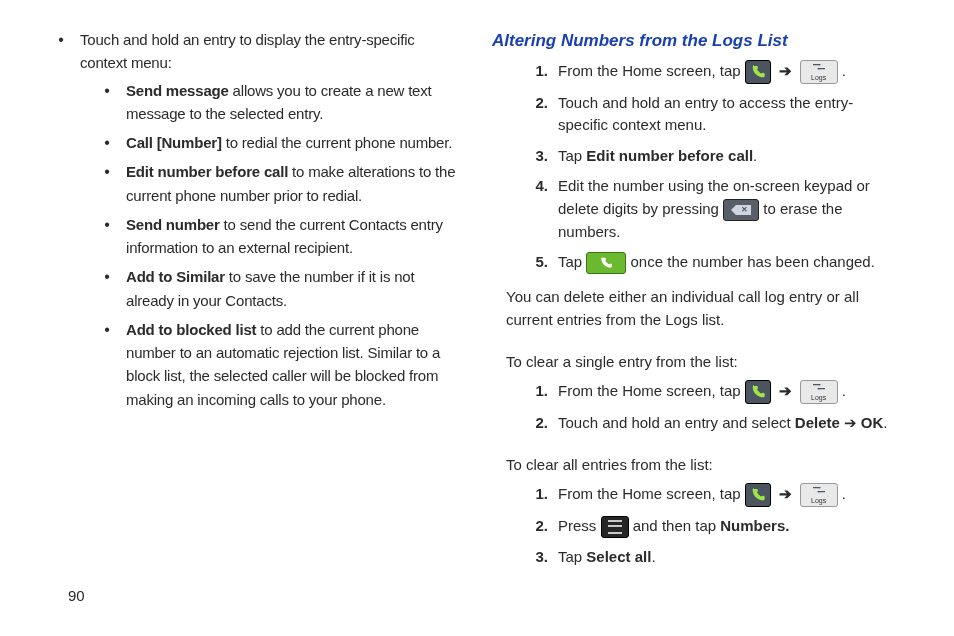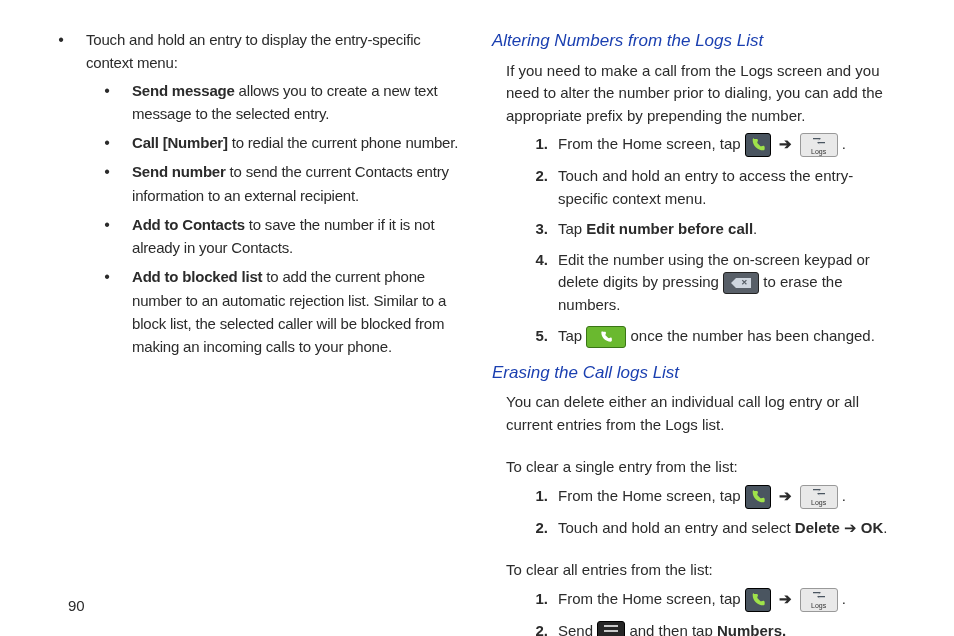--- a/index.html
+++ b/index.html
@@ -2,34 +2,34 @@
 <html><head>
 <meta charset="utf-8">
 <style>
 html,body{margin:0;padding:0;background:#fff;font-family:Arial,Helvetica,sans-serif;color:#2b2b2b}
 .page{width:954px;height:636px;box-sizing:border-box;padding:28px 52px 20px 52px;position:relative;display:flex;gap:30px}
 .col{flex:1;min-width:0}
 .col-left{font-family:"Arial Narrow","Helvetica Condensed","Liberation Sans Narrow",Arial,sans-serif;letter-spacing:-0.2px}
 .col-right{font-family:Arial,Helvetica,sans-serif}
 .lh{line-height:1.55}
 .lh2{line-height:1.5}
-.h-blue{color:#1a3fb0;font-style:italic;font-weight:normal;font-size:17px;margin:0 0 6px 0}
+.h-blue{color:#1a3fb0;font-style:italic;font-weight:bold;font-size:17px;margin:0 0 6px 0}
 p{margin:0}
-.bullet-row{display:flex;gap:16px;margin-bottom:4px}
+.bullet-row{display:flex;gap:10px;margin-bottom:4px}
 .dot{flex:0 0 auto;width:18px;text-align:center}
 .dot::before{content:"\2022";font-size:16px;line-height:1.2}
 .sub-list{padding-left:46px}
 .sub-list .bullet-row{margin-bottom:6px}
 .bold{font-weight:bold}
 .num-list{padding-left:34px;margin-top:6px}
 .num-row{display:flex;gap:10px;margin-bottom:8px;align-items:flex-start}
 .num{flex:0 0 auto;width:22px;font-weight:bold;text-align:right}
 .txt{flex:1}
 .small-note{font-weight:normal;margin:20px 0 2px 14px}
-.pagenum{position:absolute;bottom:22px;left:68px;font-size:15px;font-family:"Arial Narrow",Arial,sans-serif}
+.pagenum{position:absolute;bottom:32px;left:68px;font-size:15px;font-family:"Arial Narrow",Arial,sans-serif}
 .arrow{font-weight:bold;padding:0 4px}
 .icon{display:inline-flex;align-items:center;justify-content:center;vertical-align:middle;box-sizing:border-box;border-radius:3px}
 .icon-phone{width:26px;height:24px;background:#4a5560;border:1px solid #000}
 .icon-phone svg{width:16px;height:16px;fill:#9fe24a}
 .icon-logs{width:38px;height:24px;background:#e9e9e9;border:1px solid #999;flex-direction:column}
 .icon-logs svg{width:16px;height:12px;fill:#4a5560}
 .icon-logs .lbl{font-size:7px;line-height:1;color:#333}
 .icon-back{width:36px;height:22px;background:#585f68;border:1px solid #222;border-radius:3px}
 .icon-back svg{width:20px;height:12px;fill:#cfd6df}
 .icon-call{width:40px;height:22px;background:#6ab92f;border:1px solid #3a7516;border-radius:3px}
@@ -56,38 +56,41 @@
       <div class="bullet-row">
         <div class="dot"></div>
         <div class="txt"><span class="bold">Send message</span><span> allows you to create a new text message to the selected entry.</span></div>
       </div>
       <div class="bullet-row">
         <div class="dot"></div>
         <div class="txt"><span class="bold">Call [Number]</span><span> to redial the current phone number.</span></div>
       </div>
       <div class="bullet-row">
         <div class="dot"></div>
+        <div class="txt"><span class="bold">Edit number before call</span><span> to make alterations to the current phone number prior to redial.</span></div>
+      </div>
+      <div class="bullet-row">
+        <div class="dot"></div>
         <div class="txt"><span class="bold">Send number</span><span> to send the current Contacts entry information to an external recipient.</span></div>
       </div>
       <div class="bullet-row">
         <div class="dot"></div>
-        <div class="txt"><span class="bold">Add to Contacts</span><span> to save the number if it is not already in your Contacts.</span></div>
+        <div class="txt"><span class="bold">Add to Similar</span><span> to save the number if it is not already in your Contacts.</span></div>
       </div>
       <div class="bullet-row">
         <div class="dot"></div>
         <div class="txt"><span class="bold">Add to blocked list</span><span> to add the current phone number to an automatic rejection list. Similar to a block list, the selected caller will be blocked from making an incoming calls to your phone.</span></div>
       </div>
     </div>
   </div>
 
   <div class="col col-right fz-right lh2">
 
     <div>
       <p class="h-blue">Altering Numbers from the Logs List</p>
-      <p class="intro">If you need to make a call from the Logs screen and you need to alter the number prior to dialing, you can add the appropriate prefix by prepending the number.</p>
       <div class="num-list">
 
         <div class="num-row">
           <div class="num">1.</div>
           <div class="txt">
             <span>From the Home screen, tap </span>
             <span class="icon icon-phone">
                 <svg viewBox="0 0 24 24">
                   <path d="M6 2c-1 0-2 1-2 2 0 9 7 16 16 16 1 0 2-1 2-2v-3c0-1-1-2-2-2l-3 1c-1 0-1 0-2-1l-3-3c-1-1-1-1-1-2l1-3c0-1-1-2-2-2H6z"></path>
                 </svg>
@@ -135,21 +138,20 @@
                   <path d="M6 2c-1 0-2 1-2 2 0 9 7 16 16 16 1 0 2-1 2-2v-3c0-1-1-2-2-2l-3 1c-1 0-1 0-2-1l-3-3c-1-1-1-1-1-2l1-3c0-1-1-2-2-2H6z"></path>
                 </svg>
               </span>
             <span> once the number has been changed.</span>
           </div>
         </div>
       </div>
     </div>
 
     <div class="sect">
-      <p class="h-blue">Erasing the Call logs List</p>
       <p class="intro">You can delete either an individual call log entry or all current entries from the Logs list.</p>
 
       <p class="small-note">To clear a single entry from the list:</p>
       <div class="num-list">
         <div class="num-row">
           <div class="num">1.</div>
           <div class="txt">
             <span>From the Home screen, tap </span>
             <span class="icon icon-phone">
                 <svg viewBox="0 0 24 24">
@@ -189,21 +191,21 @@
                   <path d="M3 2h10l-3-2 5 3-5 3 3-2H3zM21 10H11l3 2-5-3 5-3-3 2h10z"></path>
                 </svg>
                 <span class="lbl">Logs</span>
               </span>
             <span> .</span>
           </div>
         </div>
         <div class="num-row">
           <div class="num">2.</div>
           <div class="txt">
-            <span>Send </span>
+            <span>Press </span>
             <span class="icon icon-menu">
                 <span class="bars"></span>
               </span>
             <span> and then tap </span><span class="bold">Numbers.</span>
           </div>
         </div>
         <div class="num-row">
           <div class="num">3.</div>
           <div class="txt"><span>Tap </span><span class="bold">Select all</span><span>.</span></div>
         </div>

